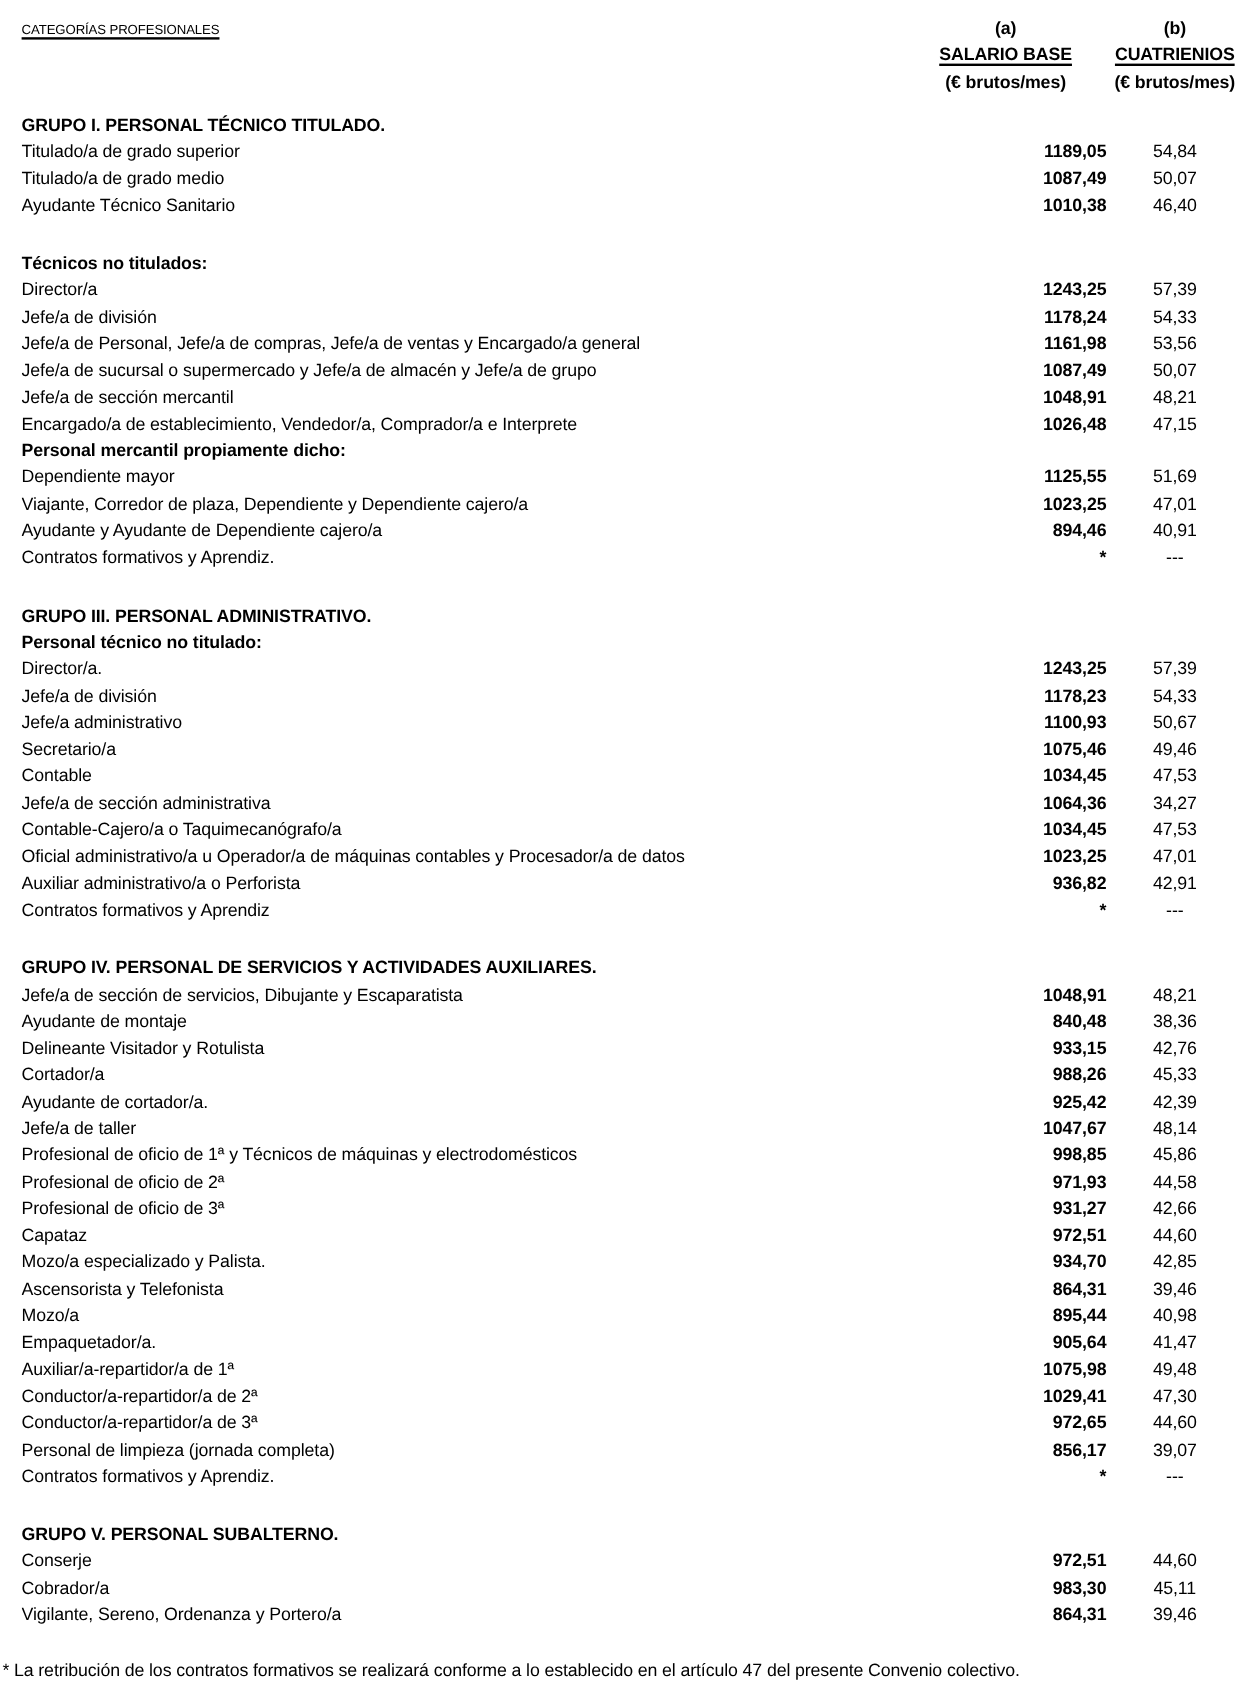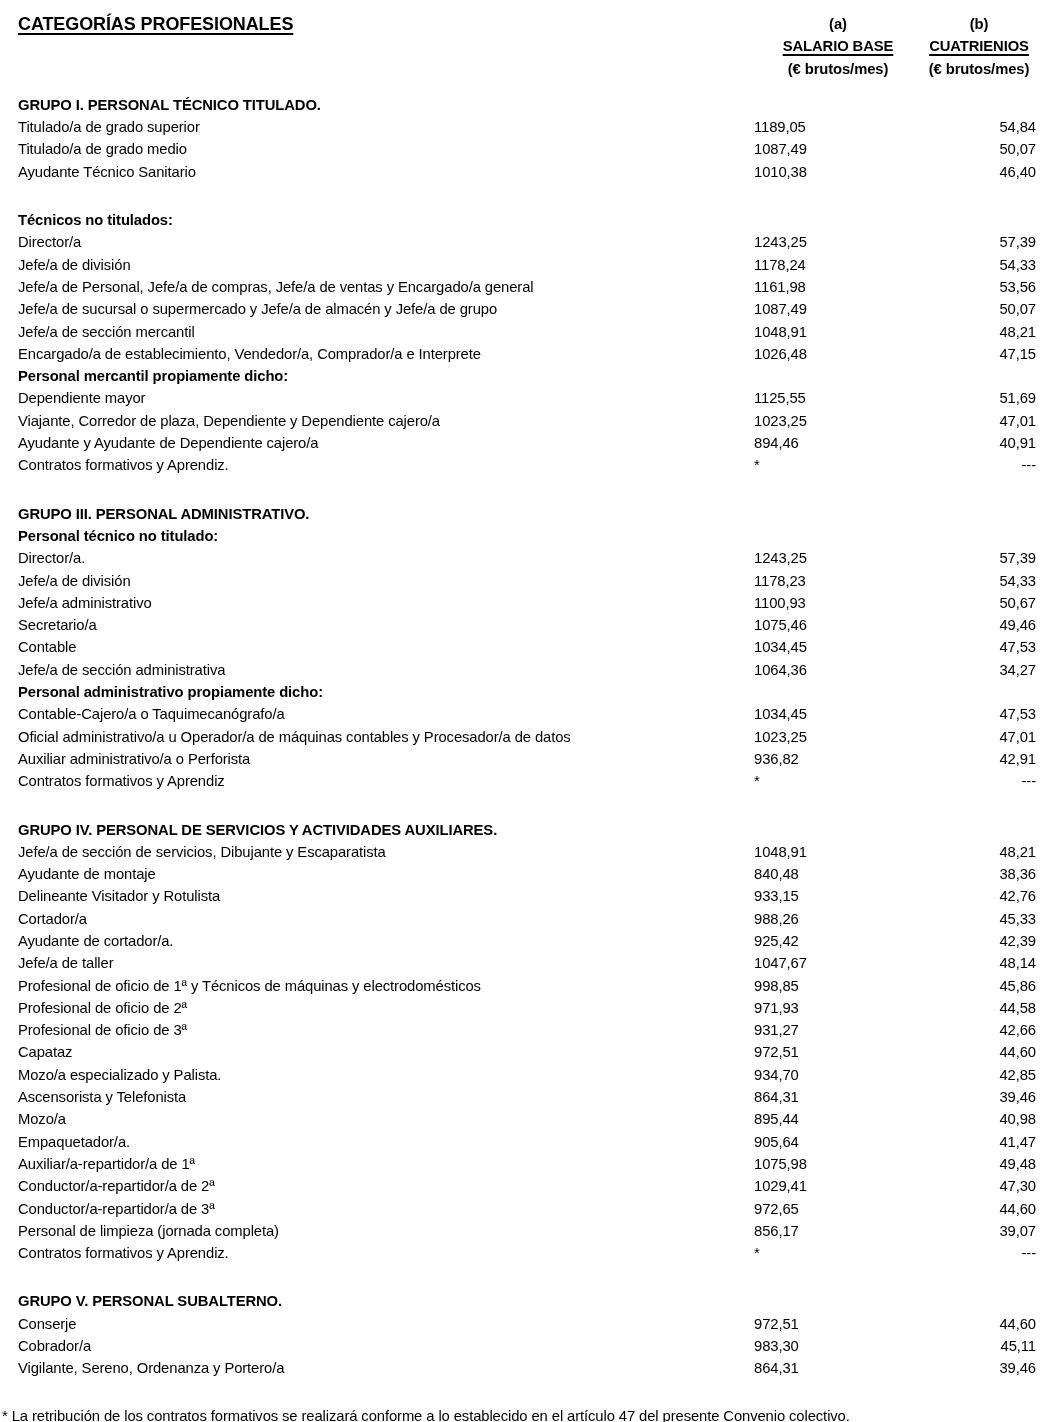--- a/index.html
+++ b/index.html
@@ -14,22 +14,22 @@
     letter-spacing: -0.1px;
     overflow: hidden;
   }
   .page { padding: 13px 12px 0 18px; }
 
   
   .header { display: flex; align-items: flex-start; }
   .title-wrap { flex: 1; }
   .doc-title {
     display: inline-block;
-    font-weight: bold;
-    font-size: 18px;
+    font-weight: normal;
+    font-size: 11px;
     text-decoration: underline;
     text-decoration-thickness: 1.5px;
     text-underline-offset: 3px;
   }
   .col-heads { display: flex; width: 282px; font-weight: bold; text-align: center; }
   .ch-col { display: flex; flex-direction: column; }
   .ch-col.a { width: 168px; }
   .ch-col.b { width: 114px; }
   .ch-title span {
     text-decoration: underline;
@@ -37,22 +37,22 @@
     text-underline-offset: 3px;
   }
 
   
   .group { margin-top: 26px; }
   .group:first-child { margin-top: 14px; }
   .group-heading { font-weight: bold; }
   .row { display: flex; }
   .row .label { flex: 1; padding-right: 8px; white-space: nowrap; overflow: hidden; }
   .row .label.subheading { font-weight: bold; }
-  .cell-a { width: 168px; text-align: left; }
-  .cell-b { width: 114px; text-align: right; }
+  .cell-a { width: 168px; text-align: right; font-weight: bold; }
+  .cell-b { width: 114px; text-align: center; }
 
   
   .footnote { margin-top: 25px; margin-left: -16px; }
 </style>
 </head>
 <body>
 
 <div class="page">
 
   <div class="header">
@@ -179,23 +179,20 @@
           <div class="label">Contable</div>
           <div class="cell-a">1034,45</div>
           <div class="cell-b">47,53</div>
         </div>
         <div class="row">
           <div class="label">Jefe/a de sección administrativa</div>
           <div class="cell-a">1064,36</div>
           <div class="cell-b">34,27</div>
         </div>
         <div class="row">
-          <div class="label subheading">Personal administrativo propiamente dicho:</div>
-        </div>
-        <div class="row">
           <div class="label">Contable-Cajero/a o Taquimecanógrafo/a</div>
           <div class="cell-a">1034,45</div>
           <div class="cell-b">47,53</div>
         </div>
         <div class="row">
           <div class="label">Oficial administrativo/a u Operador/a de máquinas contables y Procesador/a de datos</div>
           <div class="cell-a">1023,25</div>
           <div class="cell-b">47,01</div>
         </div>
         <div class="row">

